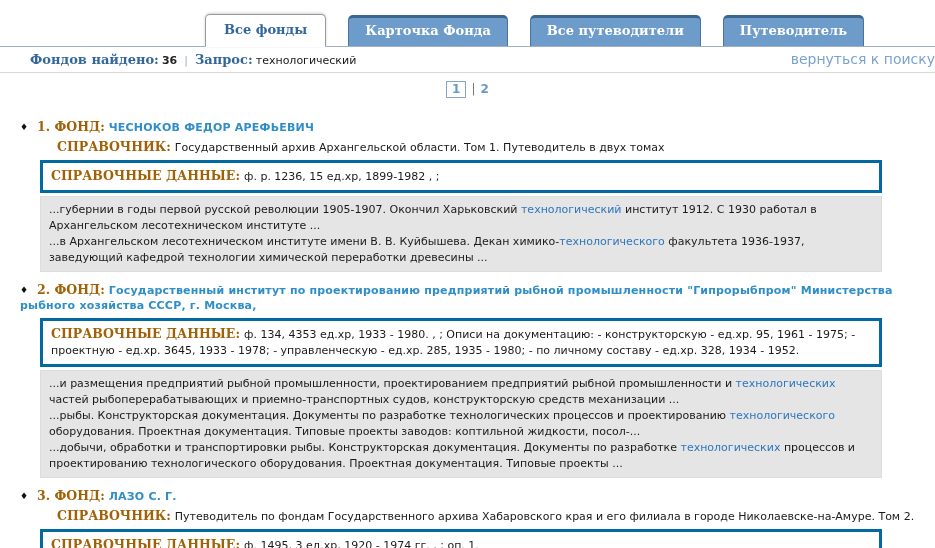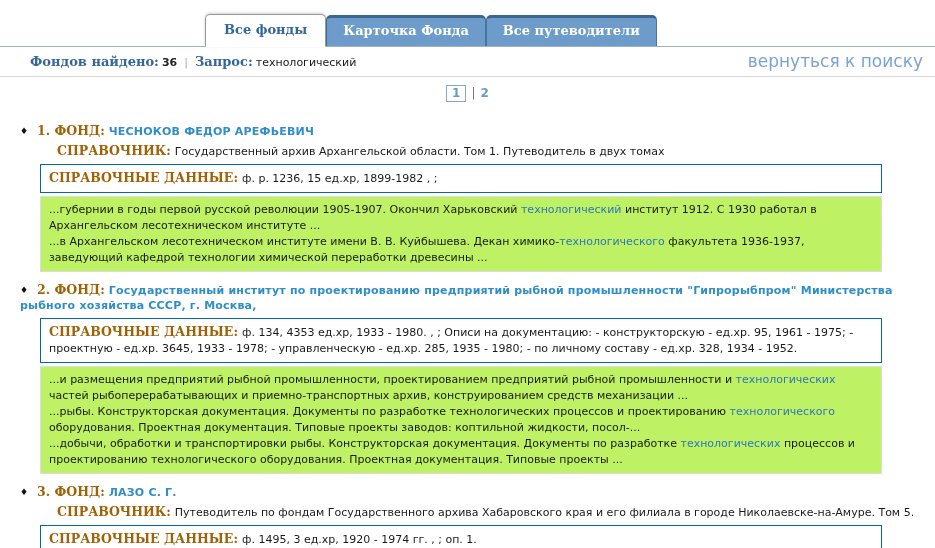--- a/index.html
+++ b/index.html
@@ -8,21 +8,21 @@
     width: 935px; height: 548px; overflow: hidden;
     background:#fff; color:#1a1a1a;
     font-family:"DejaVu Sans", sans-serif; font-size:11px;
     position: relative;
   }
   a { text-decoration: none; cursor: pointer; }
 
   
   .tabs-row {
     height: 47px; padding-left: 205px; padding-top: 13px;
-    display: flex; align-items: flex-end; gap: 0;
+    display: flex; align-items: flex-end; gap: 22px;
     border-bottom: 1px solid #9fb0c2;
   }
   .tab {
     font-family:"DejaVu Serif", serif; font-weight: bold; font-size: 13px;
     border-radius: 5px 5px 0 0; white-space: nowrap; cursor: pointer;
   }
   .tab.inactive {
     background:#6e9cca; color:#fff;
     border:1px solid #49739f; border-top:3px solid #3a6690; border-bottom:none;
     padding: 5px 16px 8px 16px;
@@ -32,31 +32,31 @@
     background:#fff; color:#336699;
     border:1px solid #999; border-bottom:1px solid #fff;
     margin-bottom:-1px; padding: 7px 18px 9px 18px;
     box-shadow: 0 -1px 3px rgba(0,0,0,0.18);
     position: relative; z-index: 2;
   }
 
   
   .resultbar {
     display:flex; justify-content:space-between; align-items:center;
-    padding: 4px 12px 5px 30px;
+    padding: 4px 0 5px 30px;
     border-bottom: 1px solid #d8d8d8;
   }
   .label-serif {
     font-family:"DejaVu Serif", serif; font-weight:bold;
     color:#336699; font-size:13px;
   }
   .found-value { font-weight:bold; color:#222; padding-left:3px; }
   .rb-sep { color:#9bb0c6; padding:0 7px; }
   .query-value { color:#1a1a1a; padding-left:3px; }
-  .back-link { color:#7ba3d0; font-size:17px;margin-left:44px; }
+  .back-link { color:#7ba3d0; font-size:14px;margin-left:44px; }
 
   
   .pagination { text-align:center; padding: 8px 0 9px 0; }
   .page-current {
     display:inline-block; border:1px solid #88a4c9; color:#6699cc;
     font-weight:bold; font-size:12px; padding: 0 5px; line-height:15px;
   }
   .page-sep { color:#777; padding: 0 5px; font-size:12px; }
   .page-link { color:#6699cc; font-weight:bold; font-size:12px; }
 
@@ -68,38 +68,39 @@
   .num-label {
     font-family:"DejaVu Serif", serif; font-weight:bold;
     color:#a16207; font-size:12.5px; padding-right: 4px;
   }
   .fund-name { color:#2f8ec7; font-weight:bold; font-size:11px; letter-spacing:0.2px; }
   .sprav-row { margin-left: 37px; margin-top: 4px; line-height: 15px; }
   .sprav-text { color:#1a1a1a; }
 
   .databox {
     margin: 5px 0 0 20px; width: 842px;
-    border: 1px solid #0369a1; background:#fff;
+    border: 3px solid #0369a1; background:#fff;
     padding: 5px 8px; line-height: 16px;
   }
   .snippetbox {
     margin: 3px 0 0 20px; width: 842px;
-    border: 1px solid #ddd; background:#bef264;
+    border: 1px solid #ddd; background:#e5e5e5;
     padding: 5px 8px; line-height: 16px; color:#1a1a1a;
   }
   .snippet { margin: 0; }
   .hl { color:#2d76bd; }
 </style>
 </head>
 <body>
 
 <div class="tabs-row">
   <div class="tab active">Все фонды</div>
   <div class="tab inactive">Карточка Фонда</div>
   <div class="tab inactive">Все путеводители</div>
+  <div class="tab inactive">Путеводитель</div>
 </div>
 
 <div class="resultbar">
   <div>
     <span class="label-serif">Фондов найдено:</span><span class="found-value">36</span><span class="rb-sep">|</span><span class="label-serif">Запрос:</span><span class="query-value">технологический</span>
   </div>
   <a class="back-link">вернуться к поиску</a>
 </div>
 
 <div class="pagination">
@@ -113,23 +114,23 @@
       <div class="databox"><span class="num-label">СПРАВОЧНЫЕ ДАННЫЕ:</span><span class="sprav-text">ф. р. 1236, 15 ед.хр, 1899-1982 , ;</span></div>
       <div class="snippetbox">
         <div class="snippet"><span>...губернии в годы первой русской революции 1905-1907. Окончил Харьковский </span><span class="hl">технологический</span><span> институт 1912. С 1930 работал в Архангельском лесотехническом институте ...</span></div>
         <div class="snippet"><span>...в Архангельском лесотехническом институте имени В. В. Куйбышева. Декан химико-</span><span class="hl">технологического</span><span> факультета 1936-1937, заведующий кафедрой технологии химической переработки древесины ...</span></div>
       </div>
     </div>
     <div class="result-item">
       <div class="item-head"><span class="bullet">♦</span><span class="num-label">2. ФОНД:</span><a class="fund-name">Государственный институт по проектированию предприятий рыбной промышленности "Гипрорыбпром" Министерства рыбного хозяйства СССР, г. Москва,</a></div>
       <div class="databox"><span class="num-label">СПРАВОЧНЫЕ ДАННЫЕ:</span><span class="sprav-text">ф. 134, 4353 ед.хр, 1933 - 1980. , ; Описи на документацию: - конструкторскую - ед.хр. 95, 1961 - 1975; - проектную - ед.хр. 3645, 1933 - 1978; - управленческую - ед.хр. 285, 1935 - 1980; - по личному составу - ед.хр. 328, 1934 - 1952.</span></div>
       <div class="snippetbox">
-        <div class="snippet"><span>...и размещения предприятий рыбной промышленности, проектированием предприятий рыбной промышленности и </span><span class="hl">технологических</span><span> частей рыбоперерабатывающих и приемно-транспортных архив, конструированием средств механизации ...</span></div>
+        <div class="snippet"><span>...и размещения предприятий рыбной промышленности, проектированием предприятий рыбной промышленности и </span><span class="hl">технологических</span><span> частей рыбоперерабатывающих и приемно-транспортных судов, конструкторскую средств механизации ...</span></div>
         <div class="snippet"><span>...рыбы. Конструкторская документация. Документы по разработке технологических процессов и проектированию </span><span class="hl">технологического</span><span> оборудования. Проектная документация. Типовые проекты заводов: коптильной жидкости, посол-...</span></div>
         <div class="snippet"><span>...добычи, обработки и транспортировки рыбы. Конструкторская документация. Документы по разработке </span><span class="hl">технологических</span><span> процессов и проектированию технологического оборудования. Проектная документация. Типовые проекты ...</span></div>
       </div>
     </div>
     <div class="result-item">
       <div class="item-head"><span class="bullet">♦</span><span class="num-label">3. ФОНД:</span><a class="fund-name">ЛАЗО С. Г.</a></div>
-      <div class="sprav-row"><span class="num-label">СПРАВОЧНИК:</span><span class="sprav-text">Путеводитель по фондам Государственного архива Хабаровского края и его филиала в городе Николаевске-на-Амуре. Том 5.</span></div>
+      <div class="sprav-row"><span class="num-label">СПРАВОЧНИК:</span><span class="sprav-text">Путеводитель по фондам Государственного архива Хабаровского края и его филиала в городе Николаевске-на-Амуре. Том 2.</span></div>
       <div class="databox"><span class="num-label">СПРАВОЧНЫЕ ДАННЫЕ:</span><span class="sprav-text">ф. 1495, 3 ед.хр, 1920 - 1974 гг. , ; оп. 1.</span></div>
     </div>
   </div>
 
 </body></html>

